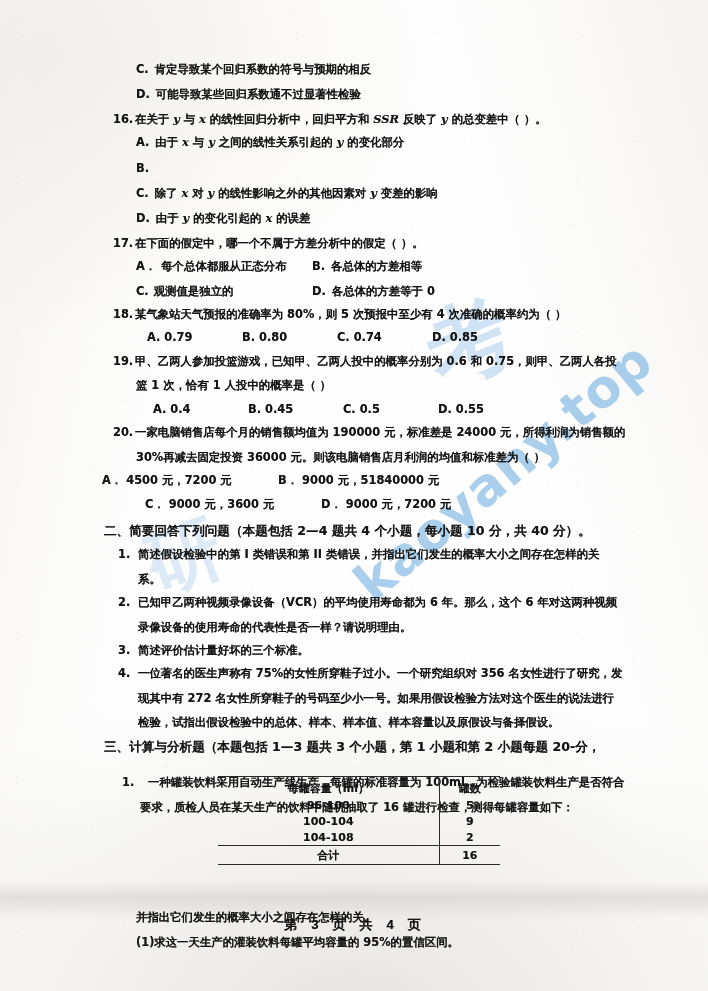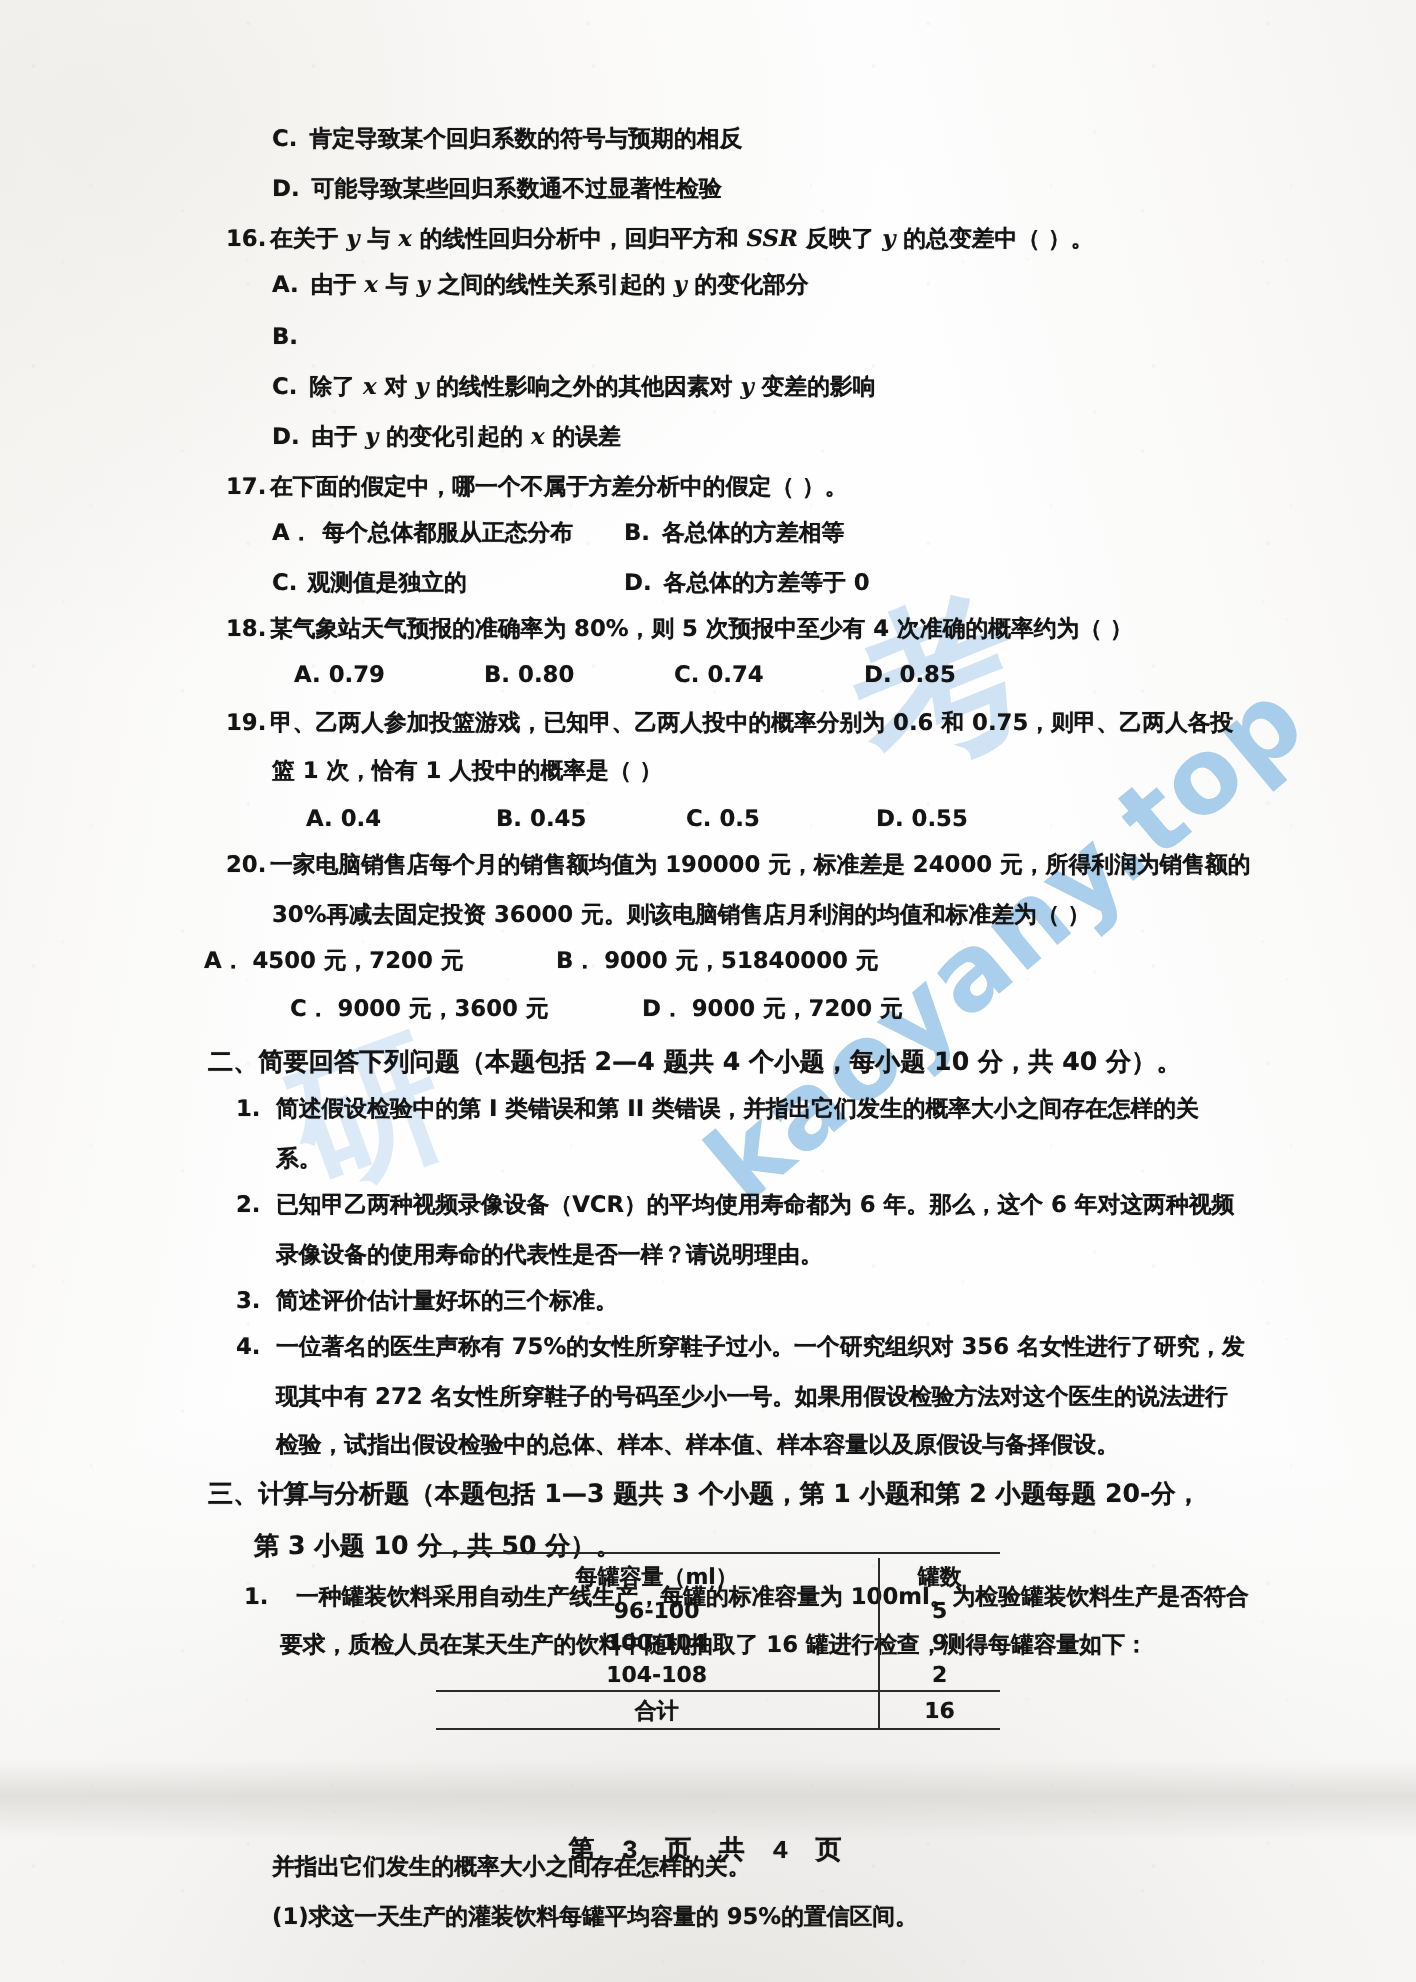--- a/index.html
+++ b/index.html
@@ -357,21 +357,20 @@
       <span class="body">一位著名的医生声称有 75%的女性所穿鞋子过小。一个研究组织对 356 名女性进行了研究，发</span>
     </div>
     <div style="height:11px"></div>
     <div class="line sub-cont">现其中有 272 名女性所穿鞋子的号码至少小一号。如果用假设检验方法对这个医生的说法进行</div>
     <div style="height:11px"></div>
     <div class="line sub-cont">检验，试指出假设检验中的总体、样本、样本值、样本容量以及原假设与备择假设。</div>
 
     <div style="height:10px"></div>
     <div class="line section">三、计算与分析题（本题包括 1—3 题共 3 个小题，第 1 小题和第 2 小题每题 20-分，</div>
     <div style="height:11px"></div>
-    <div class="line section-cont">第 3  小题 10 分，共 50 分）。</div>
 
     <div style="height:10px"></div>
     <div class="line sub" style="margin-left:122px">
       <span class="num" style="flex:0 0 26px">1.</span>
       <span class="body">一种罐装饮料采用自动生产线生产，每罐的标准容量为 100ml。为检验罐装饮料生产是否符合</span>
     </div>
     <div style="height:11px"></div>
     <div class="line sub-cont" style="margin-left:140px">要求，质检人员在某天生产的饮料中随机抽取了 16 罐进行检查，测得每罐容量如下：</div>
 
     <div style="height:97px"></div>

